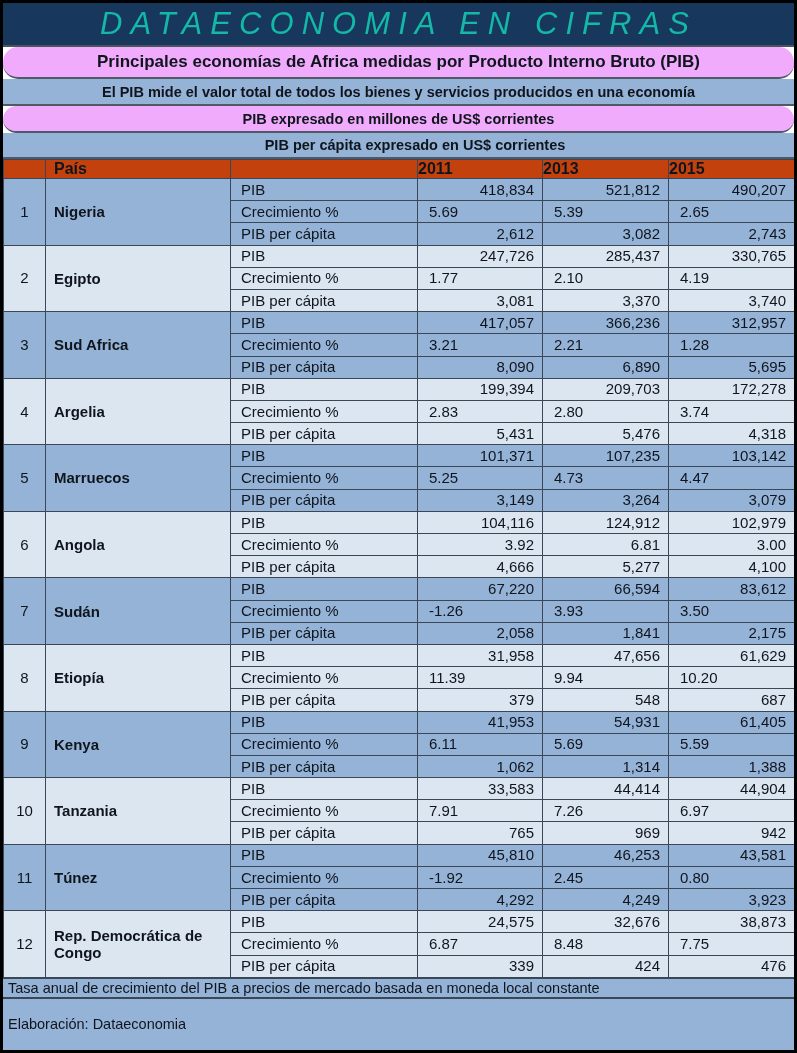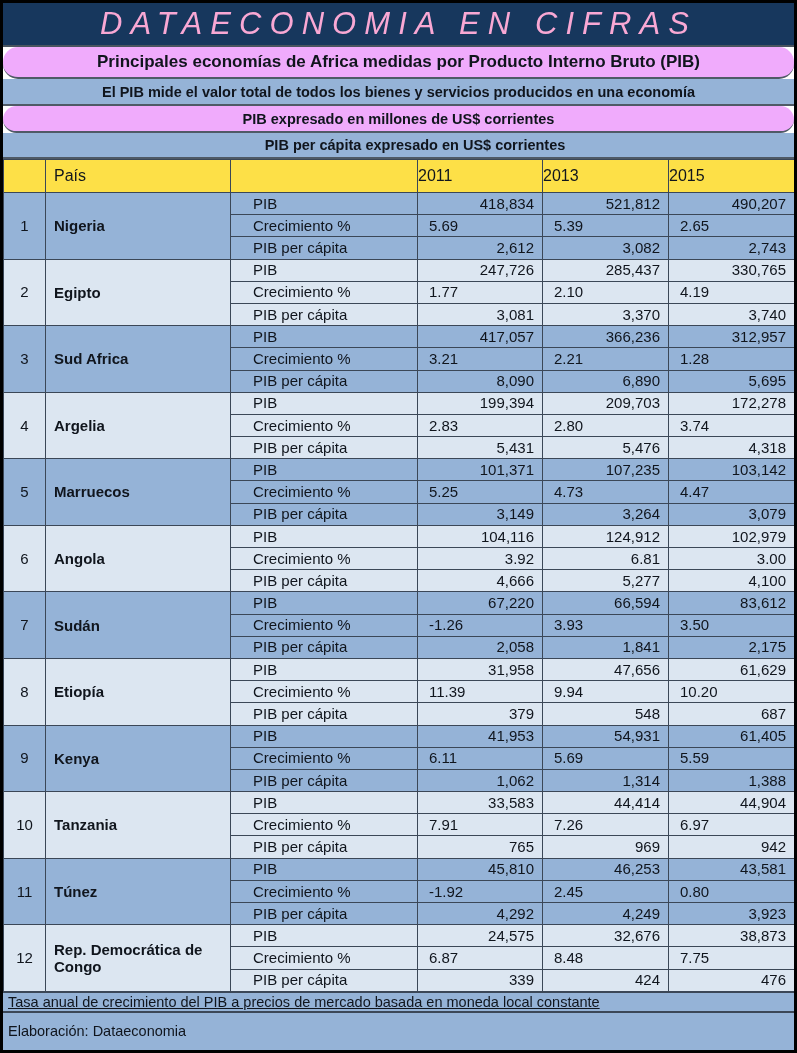--- a/index.html
+++ b/index.html
@@ -11,21 +11,21 @@
     border:3px solid #000000;
     background:#ffffff;
     display:flex; flex-direction:column;
     overflow:hidden;
   }
 
   
   .title-bar{
     height:44px; flex:0 0 44px;
     background:#17375D;
-    color:#f9a8d4;
+    color:#14b8a6;
     display:flex; align-items:center; justify-content:center;
     font-size:31px; font-style:italic; letter-spacing:0.26em;
     border-bottom:2px solid #49545f;
     white-space:nowrap;
   }
 
   
   .band{
     display:flex; align-items:center; justify-content:center;
     font-weight:bold; color:#10151d;
@@ -40,48 +40,48 @@
   .band-4{ flex:0 0 26px; font-size:14.5px;padding-left:33px; }
 
   
   table{ border-collapse:collapse; table-layout:fixed; width:791px; }
   td{
     border:1px solid #3b4757;
     height:22.2px; line-height:1.05;
     font-size:15px; color:#10151d;
     overflow:hidden; white-space:nowrap;
   }
-  tr.head td{ background:#fde047; font-weight:normal; height:33px; }
+  tr.head td{ background:#c2410c; font-weight:bold; height:19px; }
   tr.head td.pais-h{ padding-left:8px; font-size:16px; }
   tr.head td.year-h{ font-size:16px; }
 
   tr.blue td{ background:#95B3D7; }
   tr.light td{ background:#DCE6F1; }
 
   td.num-cell{ text-align:center; font-size:15px; }
   td.name-cell{
     font-weight:bold; padding-left:8px; font-size:15px;
     white-space:normal; line-height:1.15;
   }
-  td.label-cell{ padding-left:22px; }
+  td.label-cell{ padding-left:10px; }
   td.value-cell.v-right{ text-align:right; padding-right:8px; }
   td.value-cell.v-left{ text-align:left; padding-left:11px; }
 
   
   .foot{
     display:flex; align-items:center;
     padding-left:5px;
     font-size:14.5px; color:#10151d;
     border-bottom:2px solid #3b4757;
     white-space:nowrap;
   }
   .foot:last-child{ border-bottom:none; flex:1 1 auto; }
   .foot.blue{ background:#95B3D7; }
   .foot.light{ background:#E4EBF4; }
-  .foot-1{ flex:0 0 21px; border-top:1px solid #3b4757;text-decoration:underline; }
+  .foot-1{ flex:0 0 21px; border-top:1px solid #3b4757; }
   .foot-2{ flex:0 0 21px; }
 </style>
 </head>
 <body>
 
 <div class="sheet">
 
   <div class="title-bar">DATAECONOMIA EN CIFRAS</div>
 
   <div class="band light band-1">Principales economías de Africa medidas por Producto Interno Bruto (PIB)</div>

